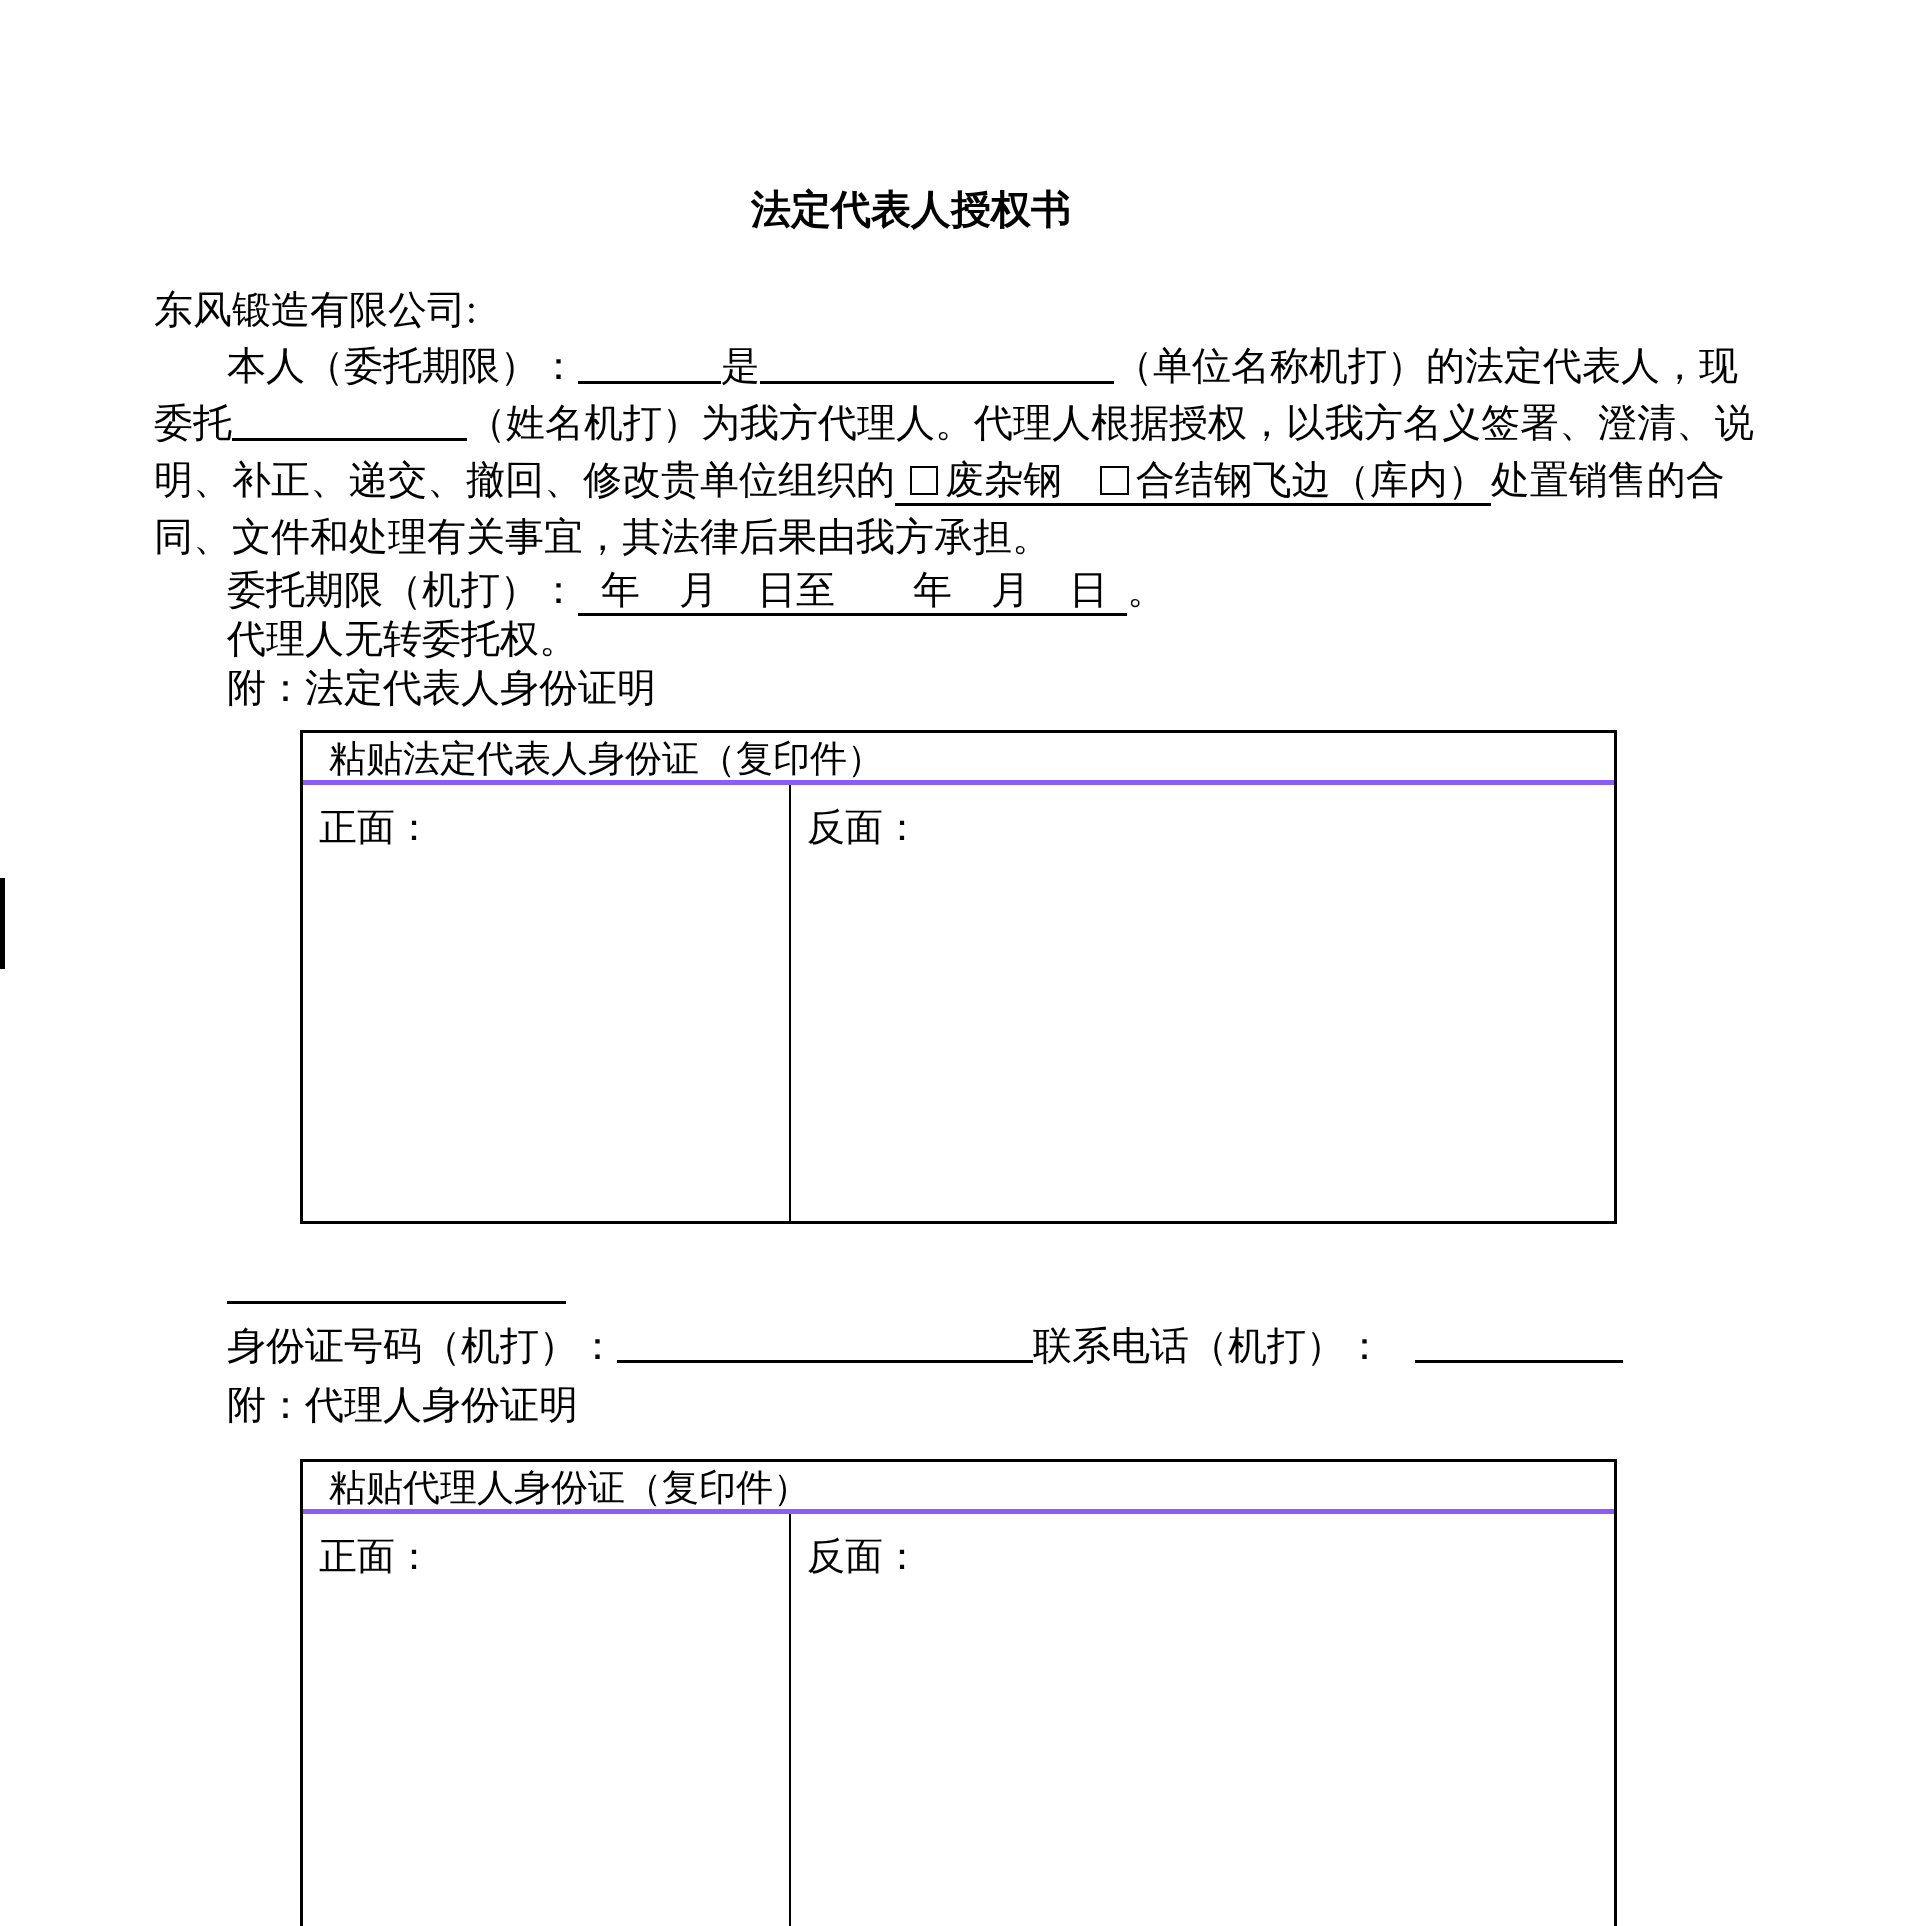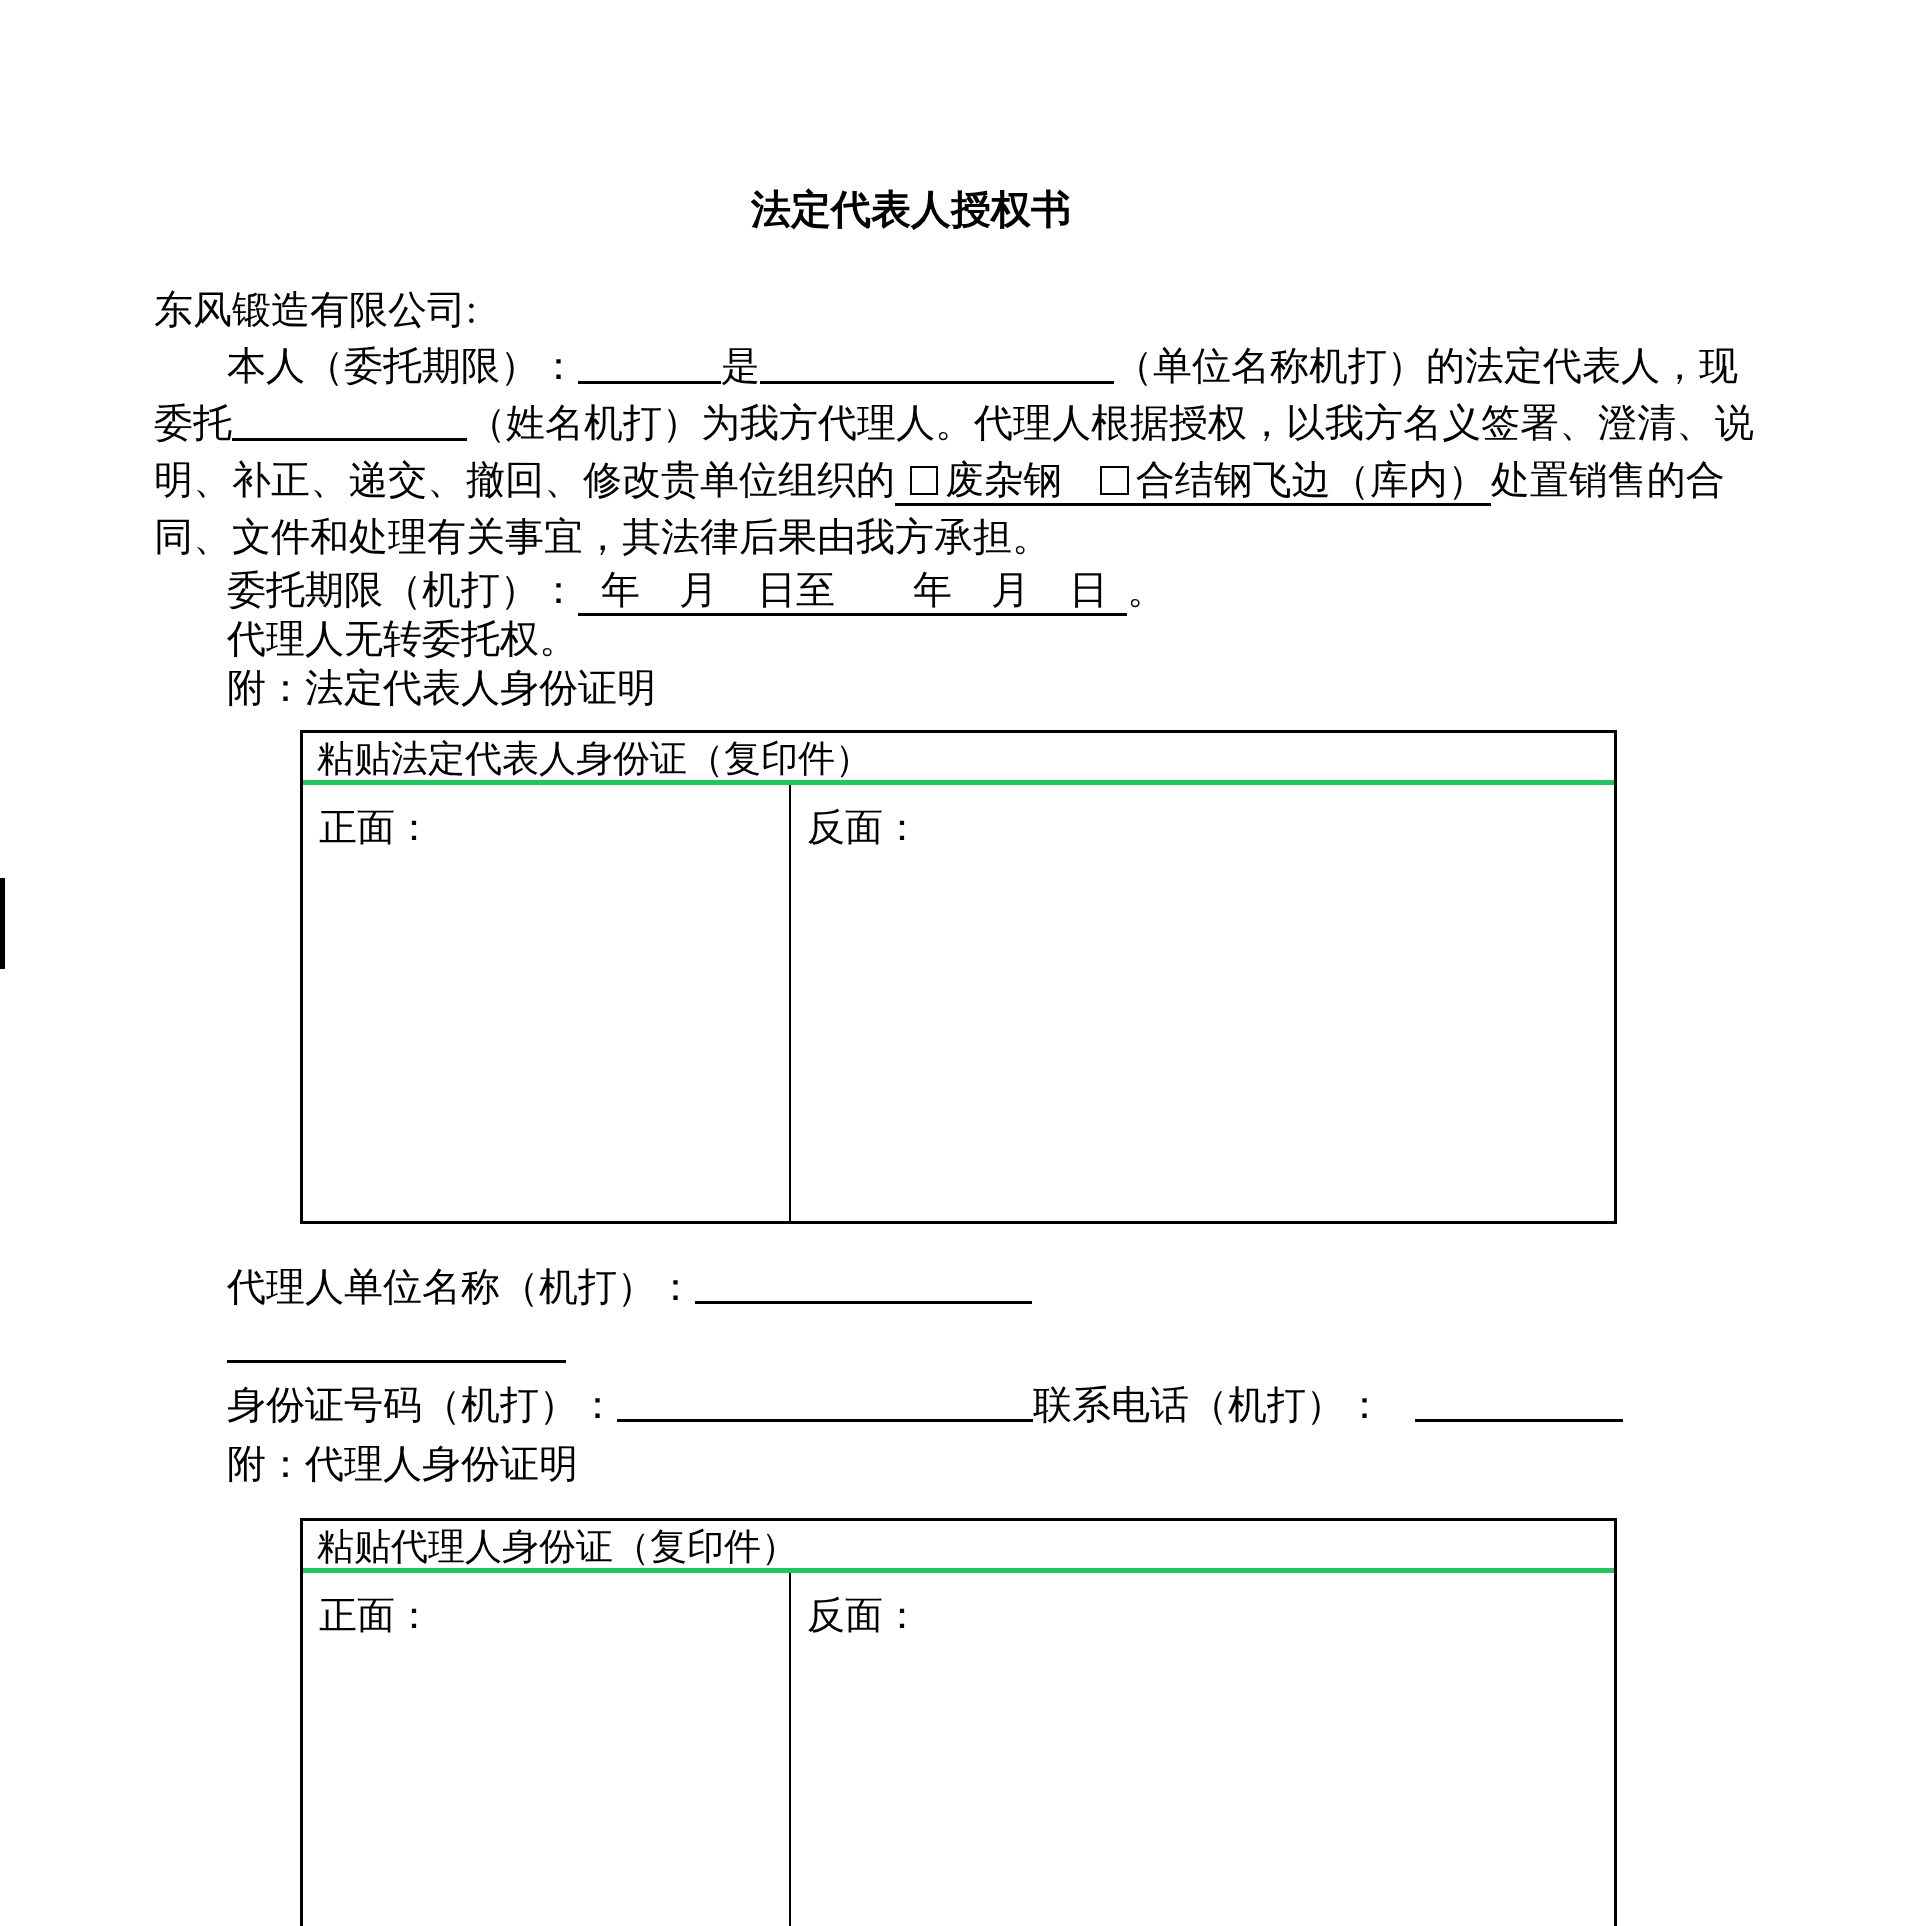--- a/index.html
+++ b/index.html
@@ -50,22 +50,22 @@
   .single { line-height:49px; }
   .idtable {
     margin-top:17.7px;
     margin-left:146px;
     width:1317px;
     border:3.1px solid #000;
   }
   .thead {
     height:52px;
     line-height:51px;
-    padding-left:14px;
-    border-bottom:5px solid #22c55e;
+    padding-left:26px;
+    border-bottom:5px solid #8b5cf6;
     font-size:37px;
     white-space:nowrap;
   }
   .tbody { display:flex; height:436px; }
   .cell { padding:17.3px 0 0 16px; font-size:38px; }
   .cell-front { width:488px; border-right:2.7px solid #000; }
   .cell-back { flex:1; }
   .agent-lines { margin-top:33px; line-height:59px; }
   .agent-lines .pline { white-space:nowrap; }
   .w-agent-company { width:337px; }
@@ -105,21 +105,20 @@
 
   <div class="idtable">
     <div class="thead">粘贴法定代表人身份证（复印件）</div>
     <div class="tbody">
       <div class="cell cell-front"><span>正面：</span></div>
       <div class="cell cell-back"><span>反面：</span></div>
     </div>
   </div>
 
   <div class="agent-lines">
-    <div class="pline"><span class="indent"></span><span>代理人单位名称（机打）：</span><span class="blank w-agent-company"></span></div>
     <div class="pline"><span class="indent"></span><span class="blank w-agent-name"></span></div>
     <div class="pline"><span class="indent"></span><span>身份证号码（机打）：</span><span class="blank w-agent-id"></span><span>联系电话（机打）：</span><span class="blank w-agent-phone"></span></div>
     <div class="pline"><span class="indent"></span><span>附：代理人身份证明</span></div>
   </div>
 
   <div class="idtable" style="margin-top:25px;">
     <div class="thead">粘贴代理人身份证（复印件）</div>
     <div class="tbody">
       <div class="cell cell-front"><span>正面：</span></div>
       <div class="cell cell-back"><span>反面：</span></div>

